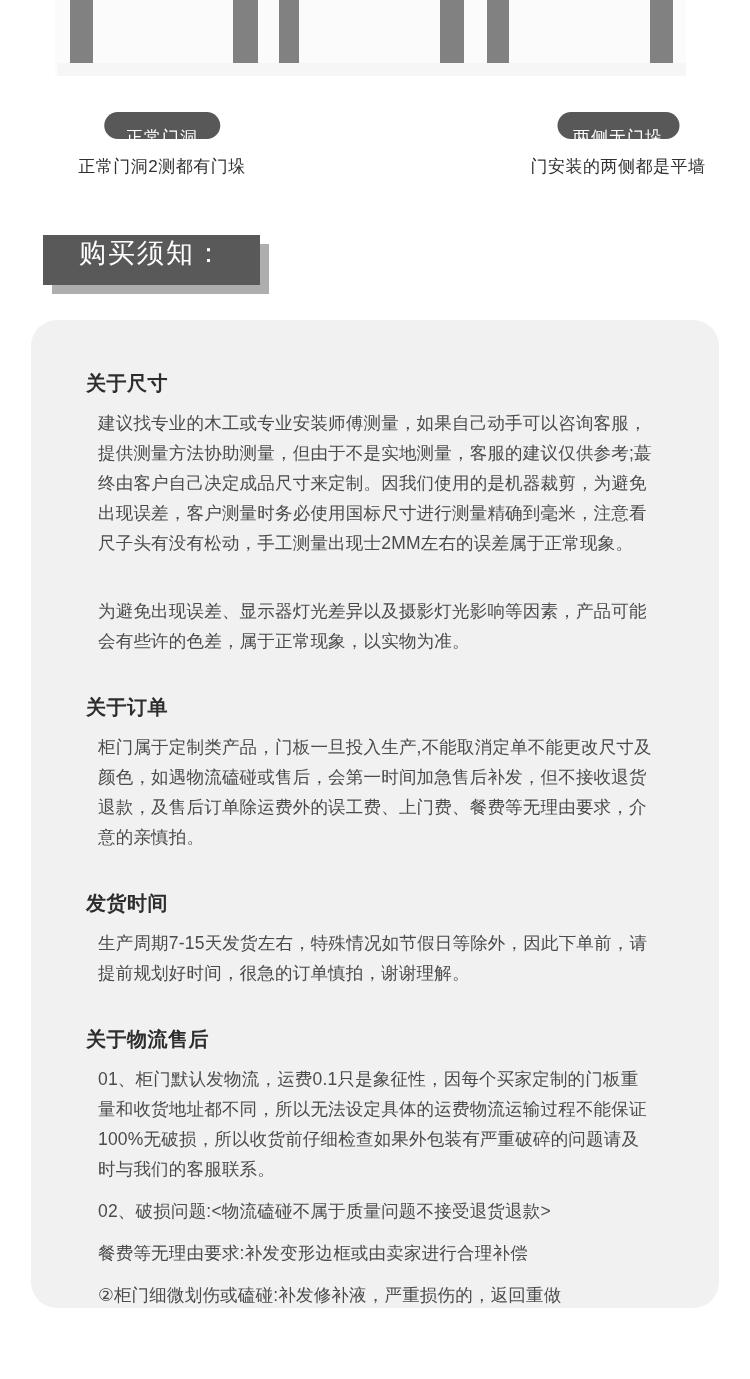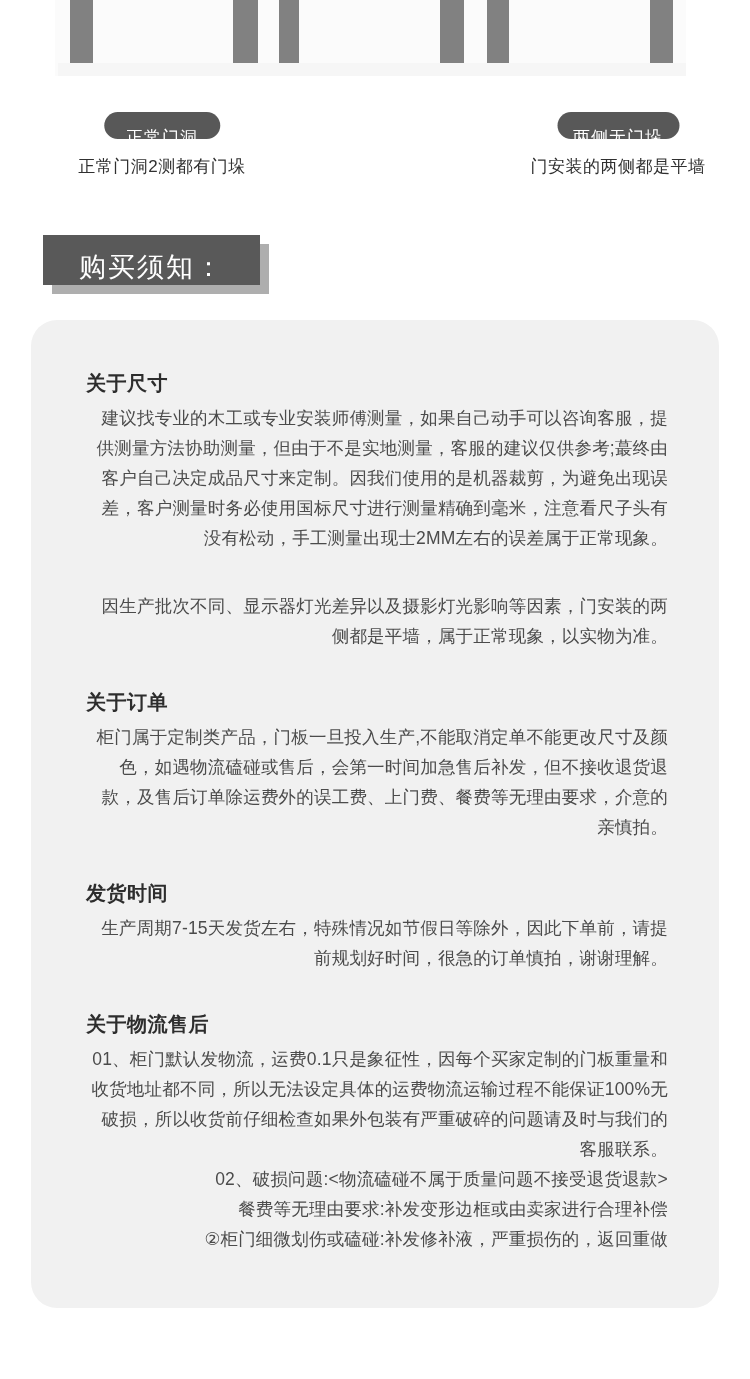--- a/index.html
+++ b/index.html
@@ -41,38 +41,38 @@
     background:var(--pill-bg);color:#ffffff;font-size:17px;font-weight:500;
     letter-spacing:1px;
   }
   .caption{margin-top:8px;font-size:17px;color:#303030;letter-spacing:0.5px;white-space:nowrap;}
 
   
   .buy-header{
     position:absolute;left:43px;top:235px;width:217px;height:50px;
     box-sizing:border-box;background:var(--header-bg);
     box-shadow:9px 9px 0 0 var(--header-shadow);
-    display:flex;align-items:flex-end;padding-left:36px;
+    display:flex;align-items:flex-start;padding-left:36px;
   }
   .buy-header span{color:#ffffff;font-size:27px;letter-spacing:2px;font-weight:500;}
 
   
   .card{
     position:absolute;left:31px;top:320px;width:688px;height:988px;
     box-sizing:border-box;border-radius:26px;background:var(--card-bg);
     padding:50px 51px 0 55px;overflow:hidden;
   }
   .sec + .sec{margin-top:38px;}
   .sec h3{
     margin:0 0 7px 0;font-size:20px;line-height:26px;font-weight:bold;
     color:var(--heading-color);letter-spacing:0.5px;
   }
   .sec p{
-    margin:0;font-size:17.5px;line-height:30px;color:var(--body-color);
-    letter-spacing:0.2px;text-align:right;word-break:break-all;
+    margin:12px;font-size:17.5px;line-height:30px;color:var(--body-color);
+    letter-spacing:0.2px;text-align:left;word-break:break-all;
   }
 </style>
 </head>
 <body>
 
 <div class="stage">
 
   <section class="diagram">
     <div class="diagram-bg"></div>
     <div class="floor"></div>
@@ -98,21 +98,21 @@
   </div>
 
   <section class="card">
 
     <div class="sec">
       <h3>关于尺寸</h3>
       <p>建议找专业的木工或专业安装师傅测量，如果自己动手可以咨询客服，提供测量方法协助测量，但由于不是实地测量，客服的建议仅供参考;蕞终由客户自己决定成品尺寸来定制。因我们使用的是机器裁剪，为避免出现误差，客户测量时务必使用国标尺寸进行测量精确到毫米，注意看尺子头有没有松动，手工测量出现士2MM左右的误差属于正常现象。</p>
     </div>
 
     <div class="sec">
-      <p>因生产批次不同、显示器灯光差异以及摄影灯光影响等因素，门安装的两侧都是平墙，属于正常现象，以实物为准。</p>
+      <p>为避免出现误差、显示器灯光差异以及摄影灯光影响等因素，产品可能会有些许的色差，属于正常现象，以实物为准。</p>
     </div>
 
     <div class="sec">
       <h3>关于订单</h3>
       <p>柜门属于定制类产品，门板一旦投入生产,不能取消定单不能更改尺寸及颜色，如遇物流磕碰或售后，会第一时间加急售后补发，但不接收退货退款，及售后订单除运费外的误工费、上门费、餐费等无理由要求，介意的亲慎拍。</p>
     </div>
 
     <div class="sec">
       <h3>发货时间</h3>
       <p>生产周期7-15天发货左右，特殊情况如节假日等除外，因此下单前，请提前规划好时间，很急的订单慎拍，谢谢理解。</p>

